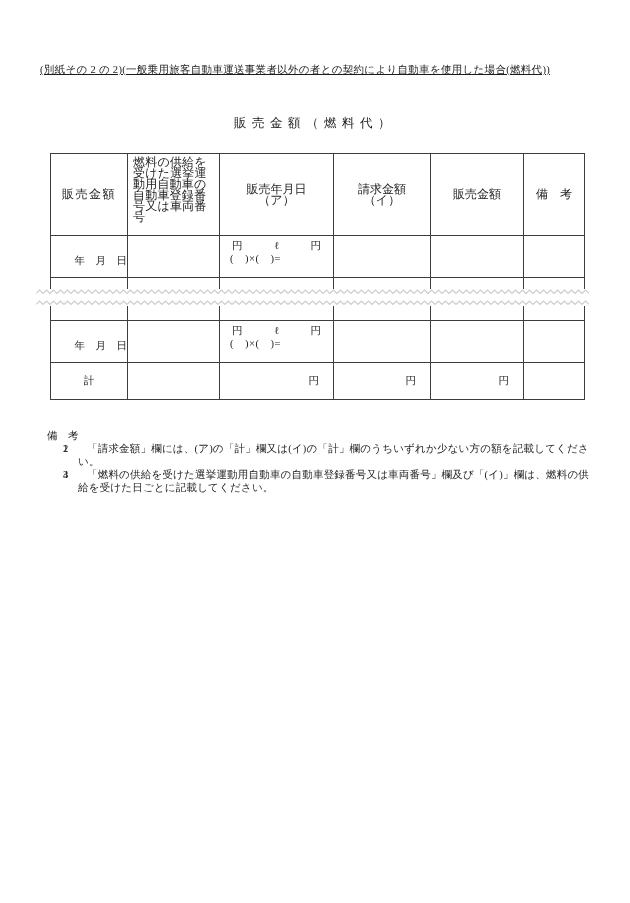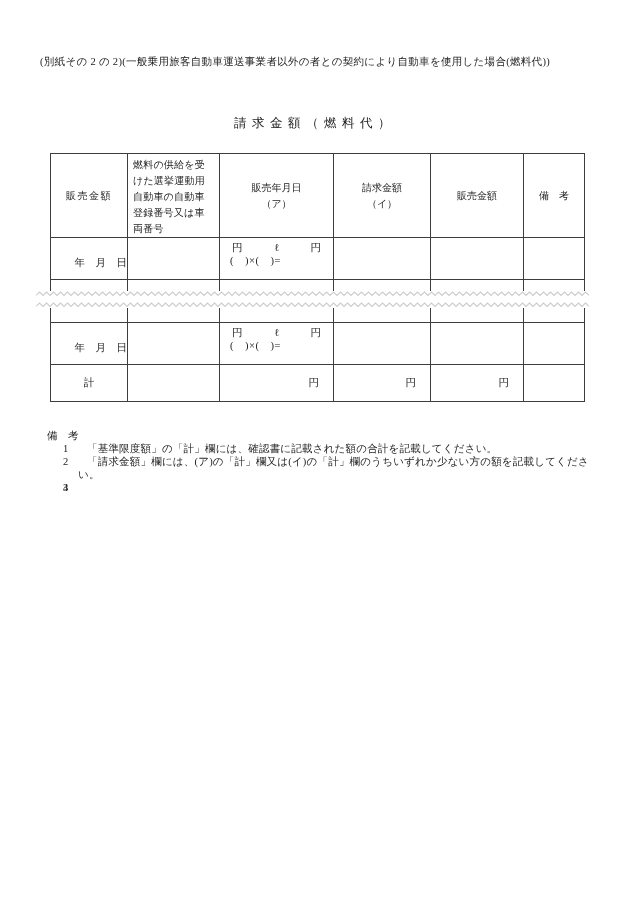--- a/index.html
+++ b/index.html
@@ -3,34 +3,34 @@
 <meta charset="utf-8">
 <style>
   * { margin:0; padding:0; box-sizing:border-box; }
   html,body { background:#ffffff; }
   .page {
     position:relative; width:630px; height:903px; background:#ffffff;
     color:#1c1c1c; font-family:"Liberation Serif","DejaVu Serif",serif;
     overflow:hidden;
   }
   .doc-note {
-    position:absolute; left:40px; top:55px; width:552px;
-    font-size:10.5px; line-height:13.5px; letter-spacing:0.3px;
+    position:absolute; left:40px; top:63px; width:552px;
+    font-size:10.5px; line-height:13.5px; letter-spacing:0.3px;text-decoration:underline;
   }
   .doc-title {
     position:absolute; left:0; top:115px; width:100%;
     text-align:center; font-size:12.5px; letter-spacing:5.5px;
   }
   .tbl-area { position:absolute; left:50px; top:153px; width:534px; }
   table { border-collapse:collapse; table-layout:fixed; width:534px; }
   td, th { border:1px solid #3d3d3d; font-weight:normal; vertical-align:middle; }
   col.c1{width:77px} col.c2{width:92px} col.c3{width:114px}
   col.c4{width:97px} col.c5{width:93px} col.c6{width:61px}
 
-  .hrow td { height:82px; font-size:10px; text-align:center; line-height:16px; white-space:pre-line; }
+  .hrow td { height:82px; font-size:12px; text-align:center; line-height:11px; white-space:pre-line; }
   .hrow td.h-date { letter-spacing:1.5px; }
   .hrow td.h-vehicle { text-align:left; vertical-align:top; padding:3px 6px 0 5px; letter-spacing:0.2px; }
 
   .drow td { height:42px; font-size:10.5px; }
   .cell-date { text-align:right; vertical-align:middle; padding-top:9px; }
   .cell-formula { vertical-align:top; padding:4px 8px 0 10px; }
   .f-units { display:flex; justify-content:space-between; align-items:flex-start; padding:0 4px 0 2px; line-height:12px; }
   .f-expr { line-height:13px; padding-left:0px; letter-spacing:0.5px; }
 
   .stub-u td { height:11px; border-bottom:none; }
@@ -52,21 +52,21 @@
   .note-item { position:relative; padding-left:38px; text-indent:9px; }
   .note-num { position:absolute; left:23px; top:0; text-indent:0; }
 </style>
 </head>
 <body>
 
 <div class="page">
 
   <div class="doc-note">(別紙その 2 の 2)(一般乗用旅客自動車運送事業者以外の者との契約により自動車を使用した場合(燃料代))</div>
 
-  <div class="doc-title">請求金額（燃料代）</div>
+  <div class="doc-title">販売金額（燃料代）</div>
 
   <div class="tbl-area">
 
     <table>
       <colgroup>
         <col class="c1">
           <col class="c2">
           <col class="c3">
           <col class="c4">
           <col class="c5">
@@ -160,27 +160,27 @@
         <td></td>
       </tr>
     </tbody>
       </table>
   </div>
 
   <div class="notes">
     <div class="notes-heading">備　考</div>
     <div class="note-item">
       <span class="note-num">1</span>
-      <span>「基準限度額」の「計」欄には、確認書に記載された額の合計を記載してください。</span>
     </div>
     <div class="note-item">
       <span class="note-num">2</span>
       <span>「請求金額」欄には、(ア)の「計」欄又は(イ)の「計」欄のうちいずれか少ない方の額を記載してください。</span>
     </div>
     <div class="note-item">
       <span class="note-num">3</span>
     </div>
     <div class="note-item">
       <span class="note-num">4</span>
+      <span>「燃料の供給を受けた選挙運動用自動車の自動車登録番号又は車両番号」欄及び「(イ)」欄は、燃料の供給を受けた日ごとに記載してください。</span>
     </div>
   </div>
 
 </div>
 
 </body></html>

